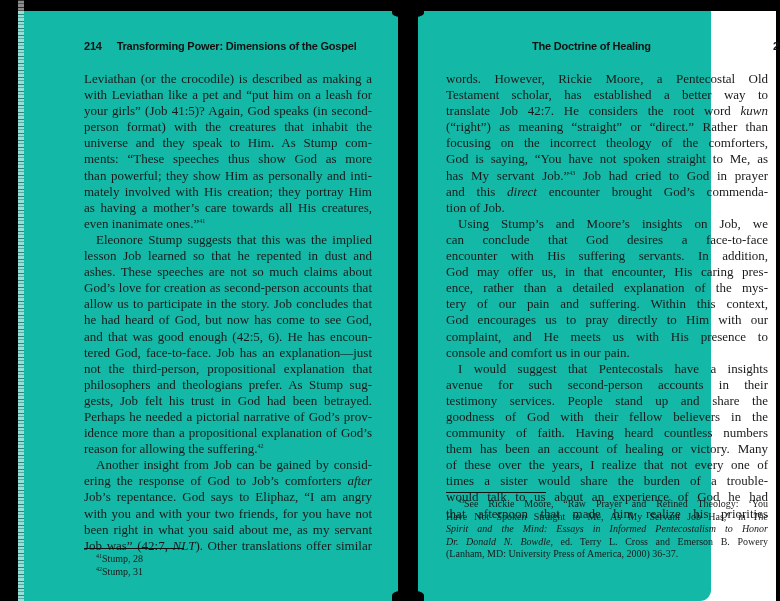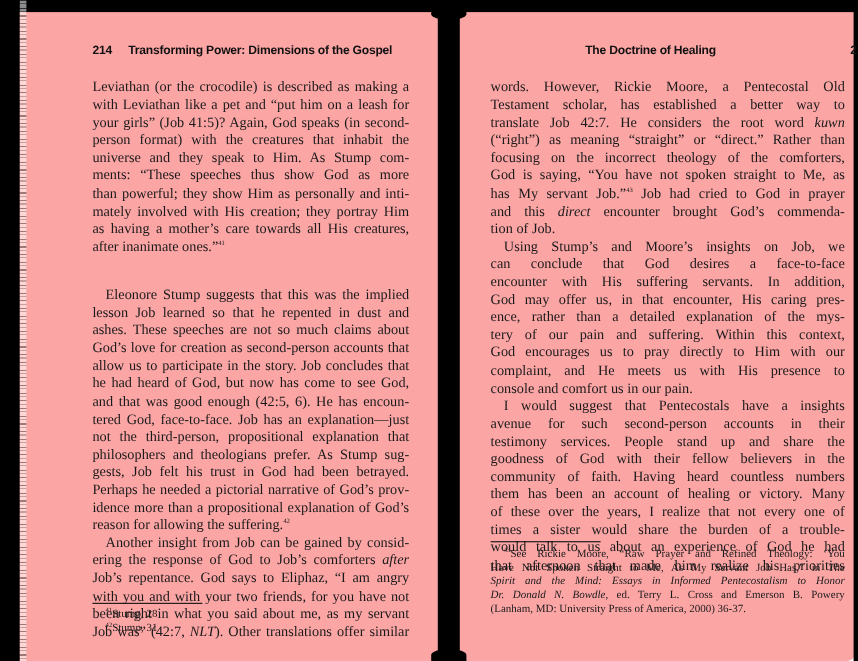--- a/index.html
+++ b/index.html
@@ -1,17 +1,17 @@
 <!DOCTYPE html>
 <html><head>
 <meta charset="utf-8">
 <style>
   html, body { margin:0; padding:0; }
   body { width:780px; height:601px; position:relative; overflow:hidden; background:#ffffff; }
-  .scan { position:absolute; left:0; top:0; width:780px; height:601px; background:#fca5a5;border-radius:11px; }
+  .scan { position:absolute; left:0; top:0; width:711px; height:601px; background:#14b8a6;border-radius:11px; }
   .top-bar { position:absolute; left:0; top:0; width:780px; height:11px; background:#000; }
   .left-edge { position:absolute; left:0; top:0; width:18px; height:601px; background:#000; }
   .left-edge-noise { position:absolute; left:18px; top:0; width:6px; height:601px;
     background: repeating-linear-gradient(180deg, #555 0 1px, #fff 1px 3px, #999 3px 4px, #fff 4px 7px); opacity:.55; }
   .spine { position:absolute; left:398px; top:0; width:20px; height:601px; background:#000; }
   .spine-flare-top { position:absolute; left:392px; top:8px; width:32px; height:10px; background:#000; border-radius:0 0 50% 50%; }
   .spine-flare-bot { position:absolute; left:392px; top:590px; width:32px; height:11px; background:#000; border-radius:50% 50% 0 0; }
   .right-edge { position:absolute; left:776px; top:0; width:4px; height:601px; background:#000; }
 
   .page { position:absolute; top:0; font-family:"Liberation Serif","DejaVu Serif",serif; color:#1a1a1a; }
@@ -66,22 +66,22 @@
     <div class="body-text" id="left-body">
         <span class="line"><span>Leviathan (or the crocodile) is described as making a</span></span>
         <span class="line"><span>with Leviathan like a pet and “put him on a leash for</span></span>
         <span class="line"><span>your girls” (Job 41:5)? Again, God speaks (in second-</span></span>
         <span class="line"><span>person format) with the creatures that inhabit the</span></span>
         <span class="line"><span>universe and they speak to Him. As Stump com-</span></span>
         <span class="line"><span>ments: “These speeches thus show God as more</span></span>
         <span class="line"><span>than powerful; they show Him as personally and inti-</span></span>
         <span class="line"><span>mately involved with His creation; they portray Him</span></span>
         <span class="line"><span>as having a mother’s care towards all His creatures,</span></span>
-        <span class="line last last"><span>after inanimate ones.”</span><sup>41</sup></span>
-        <span class="line" style="text-indent: 12px; margin-top: 28px;"><span>Eleonore Stump suggests that this was the implied</span></span>
+        <span class="line last last"><span>even inanimate ones.”</span><sup>41</sup></span>
+        <span class="line" style="text-indent: 12px;"><span>Eleonore Stump suggests that this was the implied</span></span>
         <span class="line"><span>lesson Job learned so that he repented in dust and</span></span>
         <span class="line"><span>ashes. These speeches are not so much claims about</span></span>
         <span class="line"><span>God’s love for creation as second-person accounts that</span></span>
         <span class="line"><span>allow us to participate in the story. Job concludes that</span></span>
         <span class="line"><span>he had heard of God, but now has come to see God,</span></span>
         <span class="line"><span>and that was good enough (42:5, 6). He has encoun-</span></span>
         <span class="line"><span>tered God, face-to-face. Job has an explanation—just</span></span>
         <span class="line"><span>not the third-person, propositional explanation that</span></span>
         <span class="line"><span>philosophers and theologians prefer. As Stump sug-</span></span>
         <span class="line"><span>gests, Job felt his trust in God had been betrayed.</span></span>

